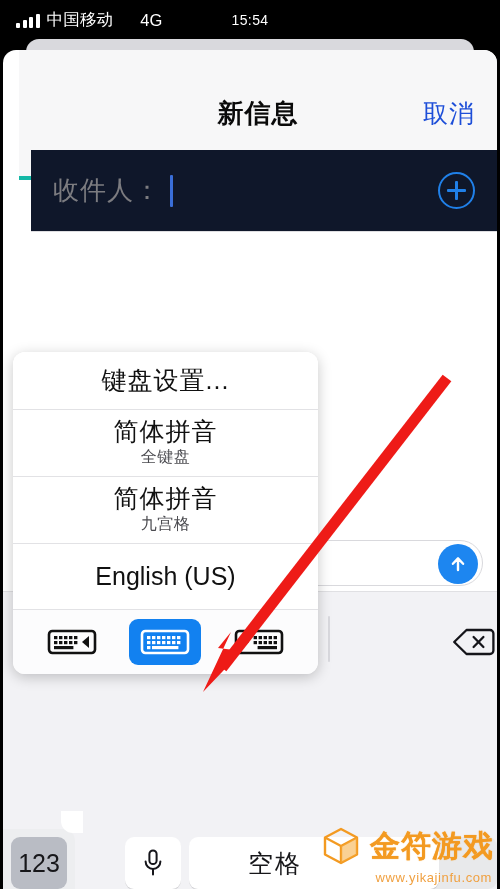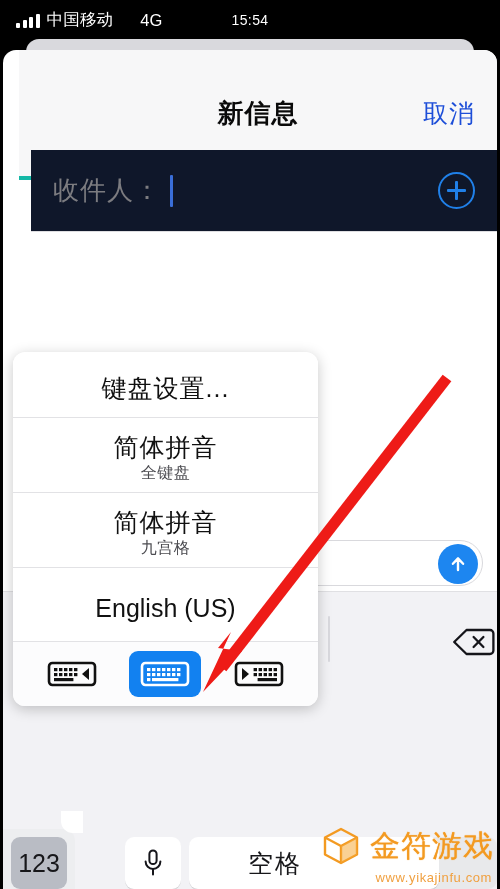--- a/index.html
+++ b/index.html
@@ -213,21 +213,20 @@
     z-index: 40;
   }
   .kb-item {
     height: 66px;
     display: flex;
     flex-direction: column;
     align-items: center;
     justify-content: center;
     border-bottom: 1px solid #e2e2e5;
     background: #fff;
-    margin-top: 8px;
   }
   .kb-item.first { height: 58px; }
   .kb-item.two-line { height: 67px; }
   .kb-item .main {
     font-size: 25px;
     color: #111;
     letter-spacing: 1px;
     line-height: 1.05;
   }
   .kb-item .sub {
@@ -332,21 +331,21 @@
     position: absolute;
     right: 6px; bottom: 4px;
     z-index: 55;
     display: flex;
     flex-direction: column;
     align-items: flex-end;
   }
   .wm-top { display: flex; align-items: center; gap: 8px; }
   .wm-text {
     font-size: 30px;
-    font-weight: 400;
+    font-weight: 700;
     color: #f39a21;
     letter-spacing: 1px;
     line-height: 1;
     text-shadow: 0 0 1px #f39a21;
   }
   .wm-url {
     font-size: 13px;
     color: #f0a040;
     letter-spacing: .6px;
     margin-top: 3px;

